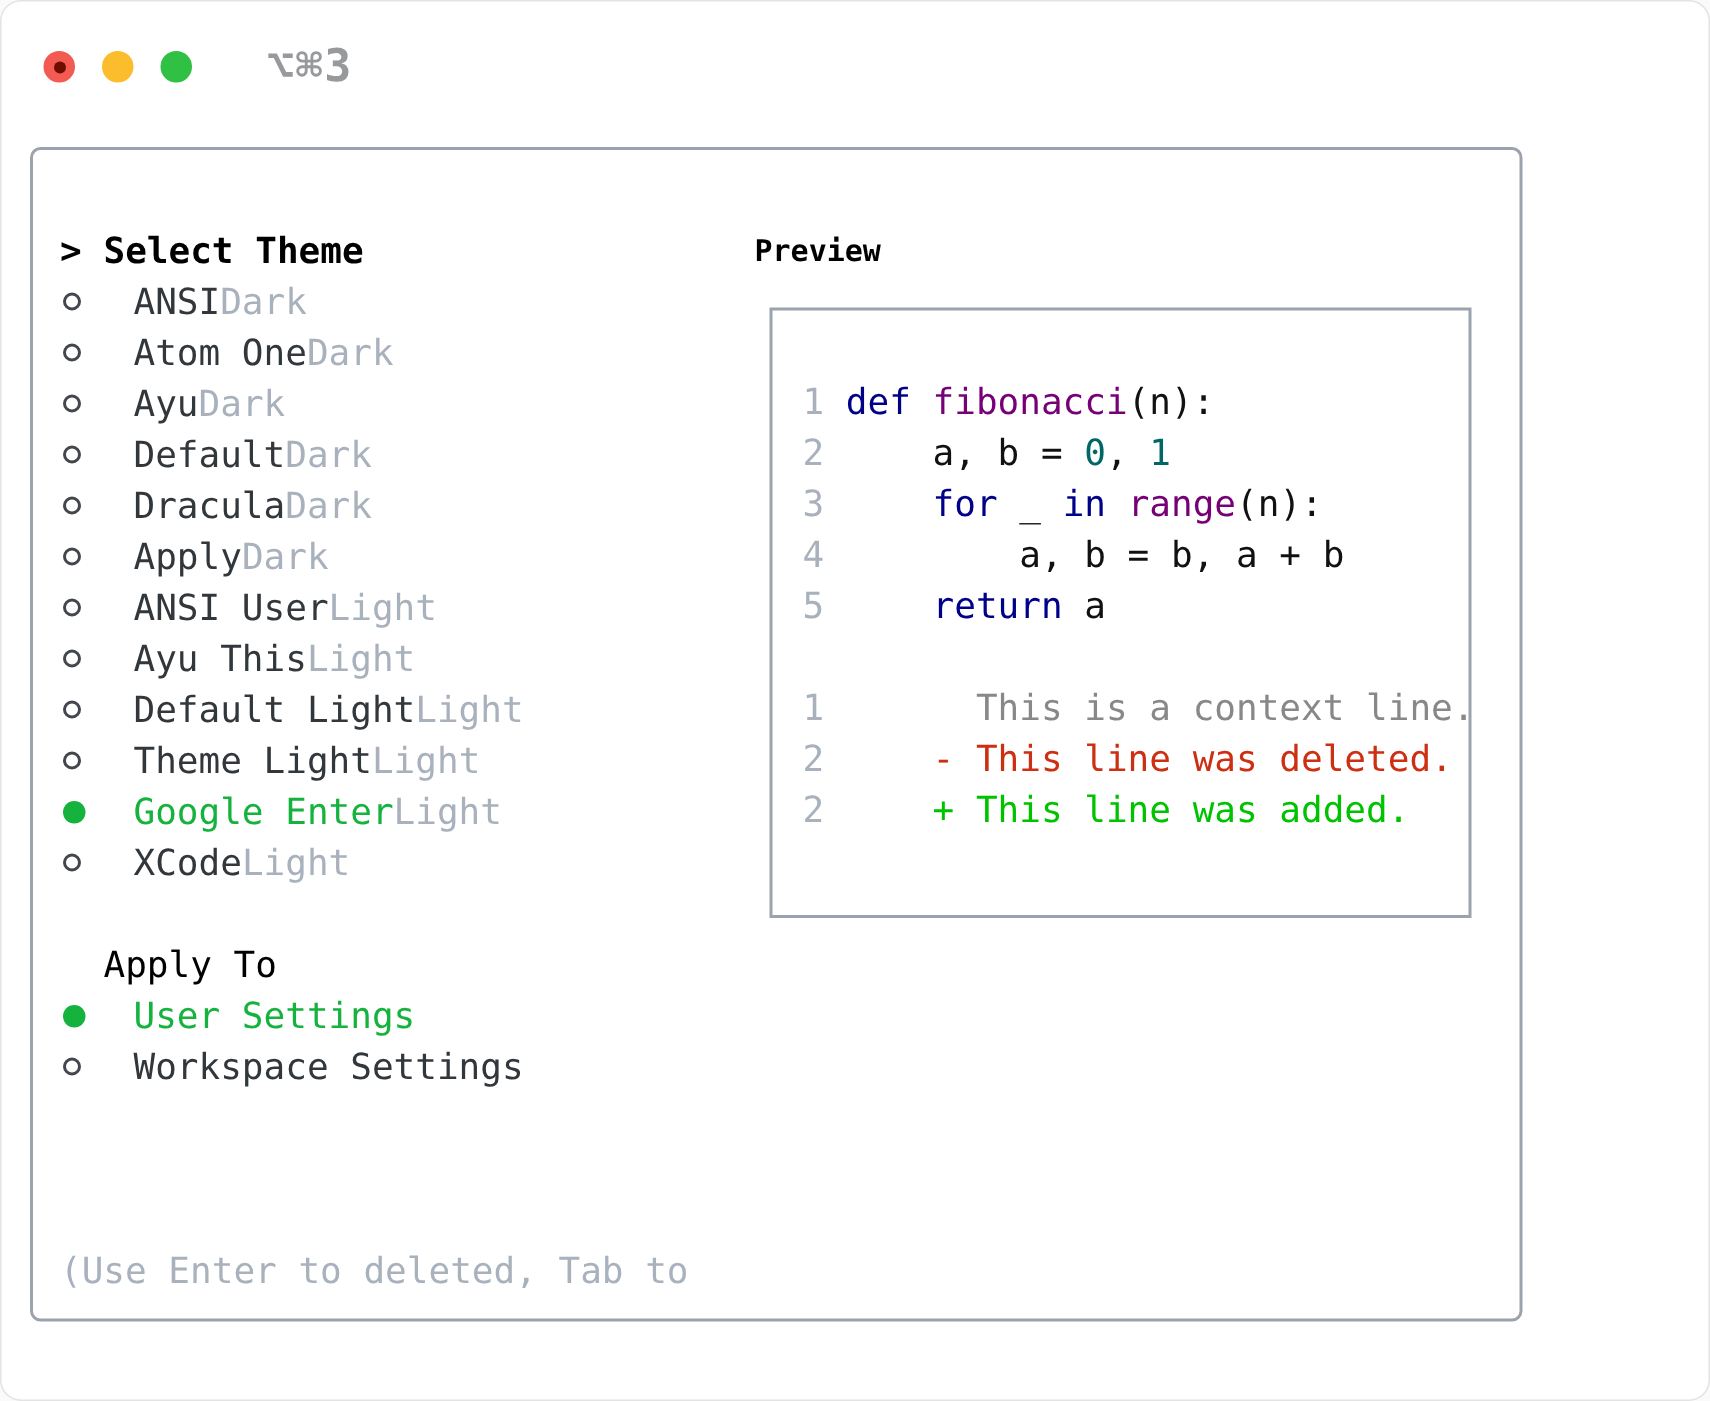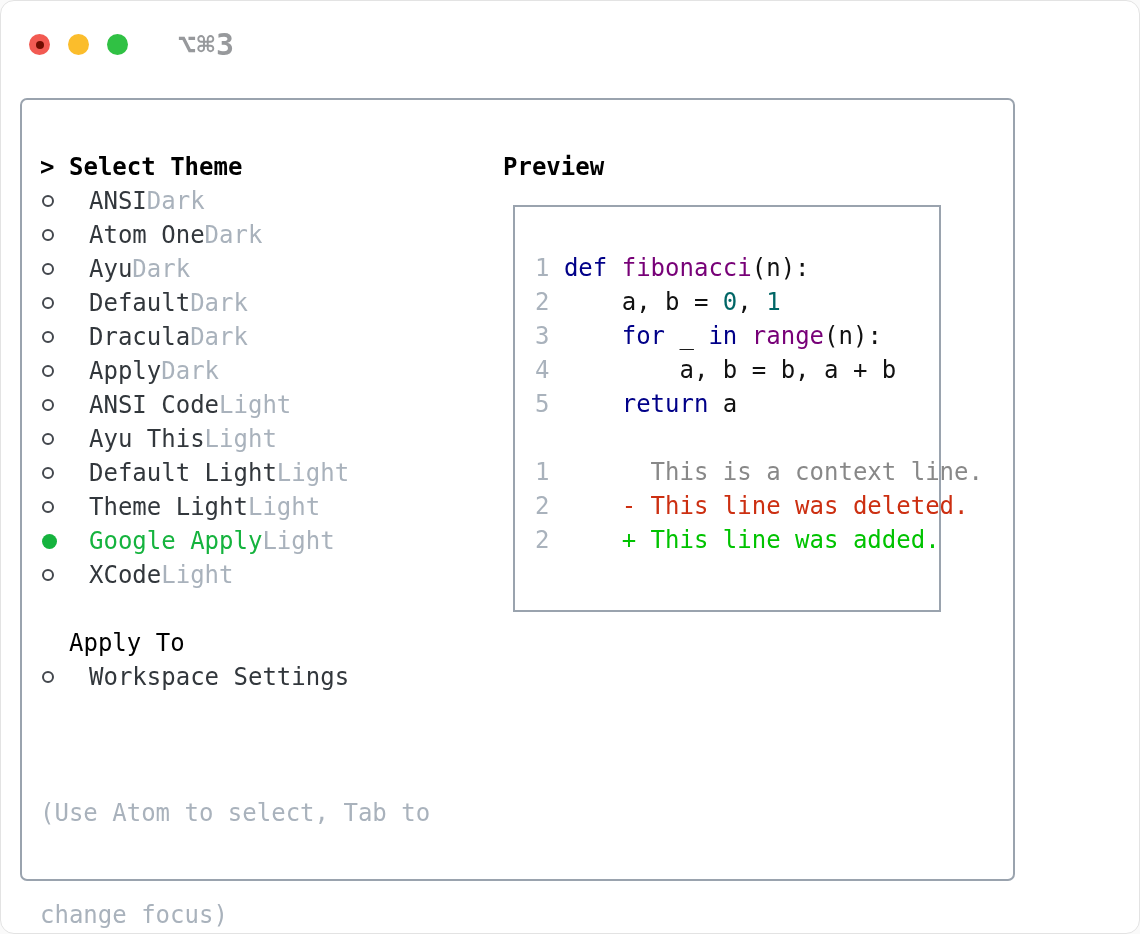--- a/index.html
+++ b/index.html
@@ -33,22 +33,22 @@
   .radio { width:12px; height:12px; border:2.5px solid #43474d; border-radius:50%;
            display:inline-block; margin-left:2px; }
   .radio.selected { width:15px; height:15px; border:none; background:#15b33e; }
   .tname { color:#32373c;margin-left:20px; }
   .tname.green, .green-label { color:#15b33e; }
   .variant { color:#a9b2bc; }
   .gap { height:34px; }
   .hint { color:#a9b2bc; font-size:24px; line-height:34px; white-space:pre; }
   
   .preview-title { position:absolute; left:481px; top:50px; height:34px; display:flex;
-                   align-items:center; font-size:24px; font-weight:bold; color:#000; }
-  .preview-box { position:absolute; left:491px; top:105px; width:428px; height:407px;
+                   align-items:center; font-size:20px; font-weight:bold; color:#000; }
+  .preview-box { position:absolute; left:491px; top:105px; width:468px; height:407px;
                  border:2px solid #9aa3ae; background:#fff; }
   .preview-box pre {
     font-family:"DejaVu Sans Mono","Liberation Mono",monospace;
     font-size:24px; line-height:34px; padding:44px 10px 0 20px; white-space:pre;
   }
   .ln   { color:#a9b2bc; }
   .kw   { color:#000088; }
   .fn   { color:#770077; }
   .num  { color:#006666; }
   .plain{ color:#111111; }
@@ -78,43 +78,44 @@
         <span class="section-title">Select Theme</span>
       </div>
 
       <div id="theme-list">
           <div class="row"><span class="marker"><span class="radio"></span></span><span class="tname">ANSI</span> <span class="variant">Dark</span></div>
           <div class="row"><span class="marker"><span class="radio"></span></span><span class="tname">Atom One</span> <span class="variant">Dark</span></div>
           <div class="row"><span class="marker"><span class="radio"></span></span><span class="tname">Ayu</span> <span class="variant">Dark</span></div>
           <div class="row"><span class="marker"><span class="radio"></span></span><span class="tname">Default</span> <span class="variant">Dark</span></div>
           <div class="row"><span class="marker"><span class="radio"></span></span><span class="tname">Dracula</span> <span class="variant">Dark</span></div>
           <div class="row"><span class="marker"><span class="radio"></span></span><span class="tname">Apply</span> <span class="variant">Dark</span></div>
-          <div class="row"><span class="marker"><span class="radio"></span></span><span class="tname">ANSI Code</span> <span class="variant">Light</span></div>
+          <div class="row"><span class="marker"><span class="radio"></span></span><span class="tname">ANSI User</span> <span class="variant">Light</span></div>
           <div class="row"><span class="marker"><span class="radio"></span></span><span class="tname">Ayu This</span> <span class="variant">Light</span></div>
           <div class="row"><span class="marker"><span class="radio"></span></span><span class="tname">Default Light</span> <span class="variant">Light</span></div>
           <div class="row"><span class="marker"><span class="radio"></span></span><span class="tname">Theme Light</span> <span class="variant">Light</span></div>
-          <div class="row"><span class="marker"><span class="radio selected"></span></span><span class="tname green">Google Apply</span> <span class="variant">Light</span></div>
+          <div class="row"><span class="marker"><span class="radio selected"></span></span><span class="tname green">Google Enter</span> <span class="variant">Light</span></div>
           <div class="row"><span class="marker"><span class="radio"></span></span><span class="tname">XCode</span> <span class="variant">Light</span></div>
         </div>
 
       <div class="gap"></div>
 
       <div class="row">
         <span class="marker"></span>
         <span class="plain-title">Apply To</span>
       </div>
 
       <div id="apply-list">
+          <div class="row"><span class="marker"><span class="radio selected"></span></span><span class="tname green">User Settings</span></div>
           <div class="row"><span class="marker"><span class="radio"></span></span><span class="tname">Workspace Settings</span></div>
         </div>
 
       <div class="gap"></div>
 
       <div class="hint">
-        <div>(Use Atom to select, Tab to</div>
+        <div>(Use Enter to deleted, Tab to</div>
         <div>change focus)</div>
       </div>
     </div>
 
     <div class="preview-title">Preview</div>
 
     <div class="preview-box">
       <pre id="preview-code"><span class="ln">1 </span><span class="kw">def</span><span class="plain"> </span><span class="fn">fibonacci</span><span class="plain">(n):</span>
 <span class="ln">2 </span><span class="plain">    a, b = </span><span class="num">0</span><span class="plain">, </span><span class="num">1</span>
 <span class="ln">3 </span><span class="plain">    </span><span class="kw">for</span><span class="plain"> _ </span><span class="kw">in</span><span class="plain"> </span><span class="fn">range</span><span class="plain">(n):</span>

